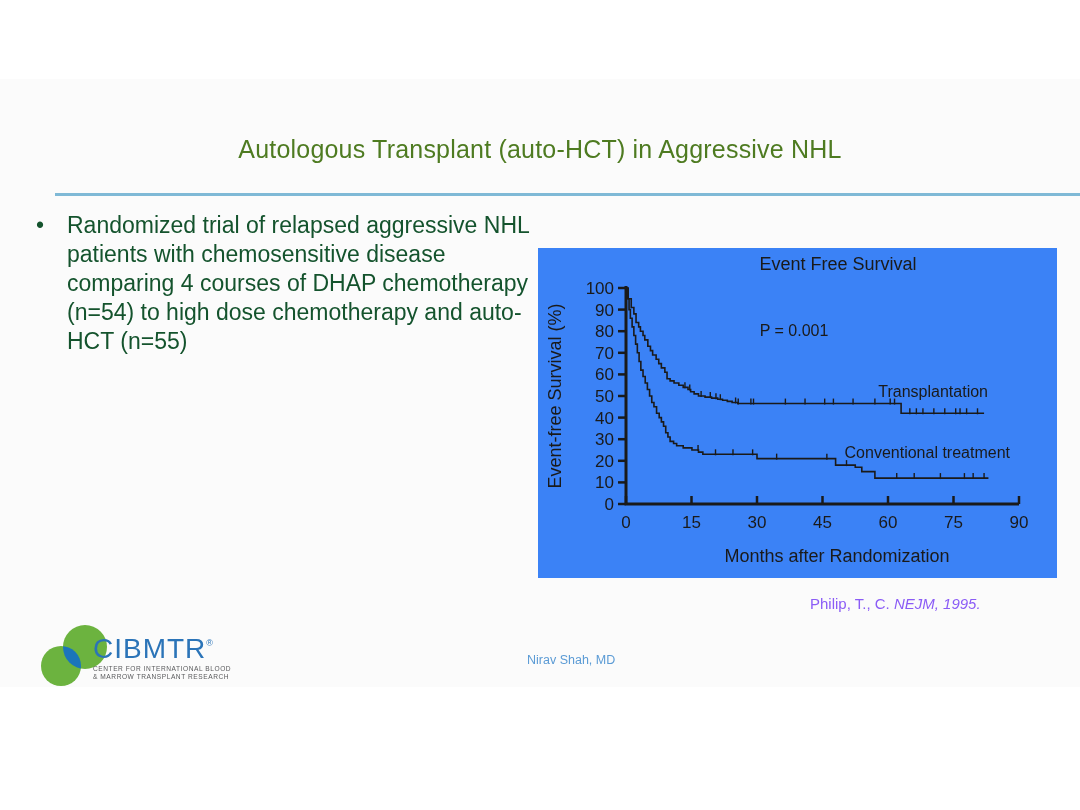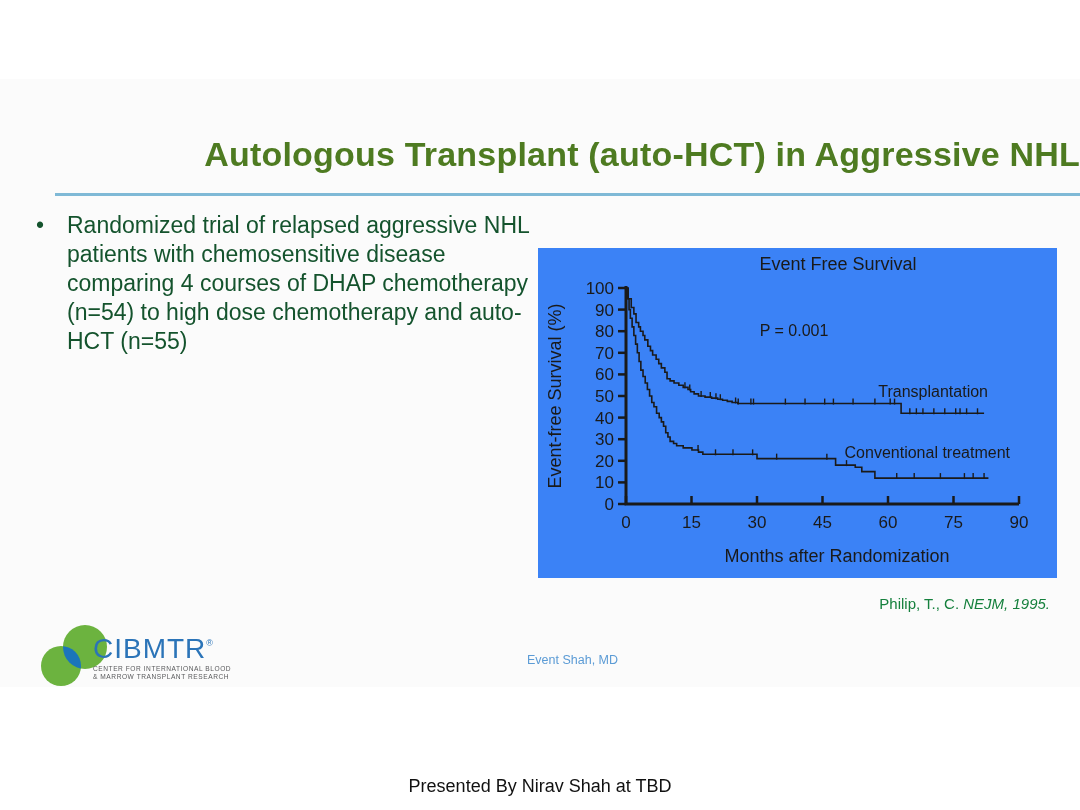--- a/index.html
+++ b/index.html
@@ -16,23 +16,23 @@
   .slide {
     position: absolute;
     left: 0; top: 79px;
     width: 1080px; height: 608px;
     background: #fbfbfb;
   }
   .slide-title {
     position: absolute;
     left: 0; top: 56px;
     width: 100%;
-    text-align: right;
-    font-size: 34px;
-    font-weight: bold;
+    text-align: center;
+    font-size: 25px;
+    font-weight: normal;
     color: #4E7B21;
     letter-spacing: 0.2px;
   }
   .title-rule {
     position: absolute;
     left: 55px; top: 114px;
     width: 1025px; height: 3px;
     background: #7FB9D6;
   }
   .bullets {
@@ -59,22 +59,22 @@
     position: absolute;
     left: 538px; top: 169px;
     width: 519px; height: 330px;
     background: #3b82f6;
   }
   .citation {
     position: absolute;
     left: 610px; top: 516px;
     width: 440px;
     font-size: 15px;
-    color: #15803d;
-    text-align: right;
+    color: #8b5cf6;
+    text-align: left;
     padding-left: 200px;
   }
   .citation .ital { font-style: italic; }
   .presenter-note {
     position: absolute;
     left: 527px; top: 574px;
     font-size: 12.5px;
     color: #5B9BD5;
   }
   .logo {
@@ -193,21 +193,21 @@
           <line x1="446.06666666666666" y1="225.07999999999998" x2="446.06666666666666" y2="231.07999999999998" stroke="#1a1a1a" stroke-width="1.4"></line>
           <text x="450" y="149" text-anchor="end" font-size="16" fill="#1a1a1a" font-family="Liberation Sans, sans-serif">Transplantation</text>
           <text x="472" y="210" text-anchor="end" font-size="16" fill="#1a1a1a" font-family="Liberation Sans, sans-serif">Conventional treatment</text>
         </svg>
     </div>
 
     <div class="citation">
       <span>Philip, T., C. </span><span class="ital">NEJM, 1995.</span>
     </div>
 
-    <div class="presenter-note">Event Shah, MD</div>
+    <div class="presenter-note">Nirav Shah, MD</div>
 
     <div class="logo">
       <svg width="200" height="62" viewBox="0 0 200 62">
         <defs>
           <clipPath id="lens-clip">
               <circle cx="21" cy="42" r="20"></circle>
             </clipPath>
         </defs>
         <g>
           <circle id="logo-circle-small" cx="21" cy="42" r="20" fill="#6CB33F"></circle>
@@ -215,15 +215,14 @@
           <circle id="logo-circle-lens" cx="45" cy="23" r="22" clip-path="url(#lens-clip)" fill="#1B75BB"></circle>
         </g>
         <text id="logo-wordmark" x="53" y="34" font-size="28" letter-spacing="1" fill="#2B74B8"><tspan>CIBMTR</tspan><tspan dy="-12" font-size="9">®</tspan></text>
         <text id="logo-tag1" x="53" y="46.5" font-size="6.6" letter-spacing="0.55" fill="#58595B">CENTER FOR INTERNATIONAL BLOOD</text>
         <text id="logo-tag2" x="53" y="55" font-size="6.6" letter-spacing="0.55" fill="#58595B">&amp; MARROW TRANSPLANT RESEARCH</text>
       </svg>
     </div>
 
   </div>
 
-  <div class="footer">Presented By Nirav Shah at TBD</div>
 
 </div>
 
 </body></html>

